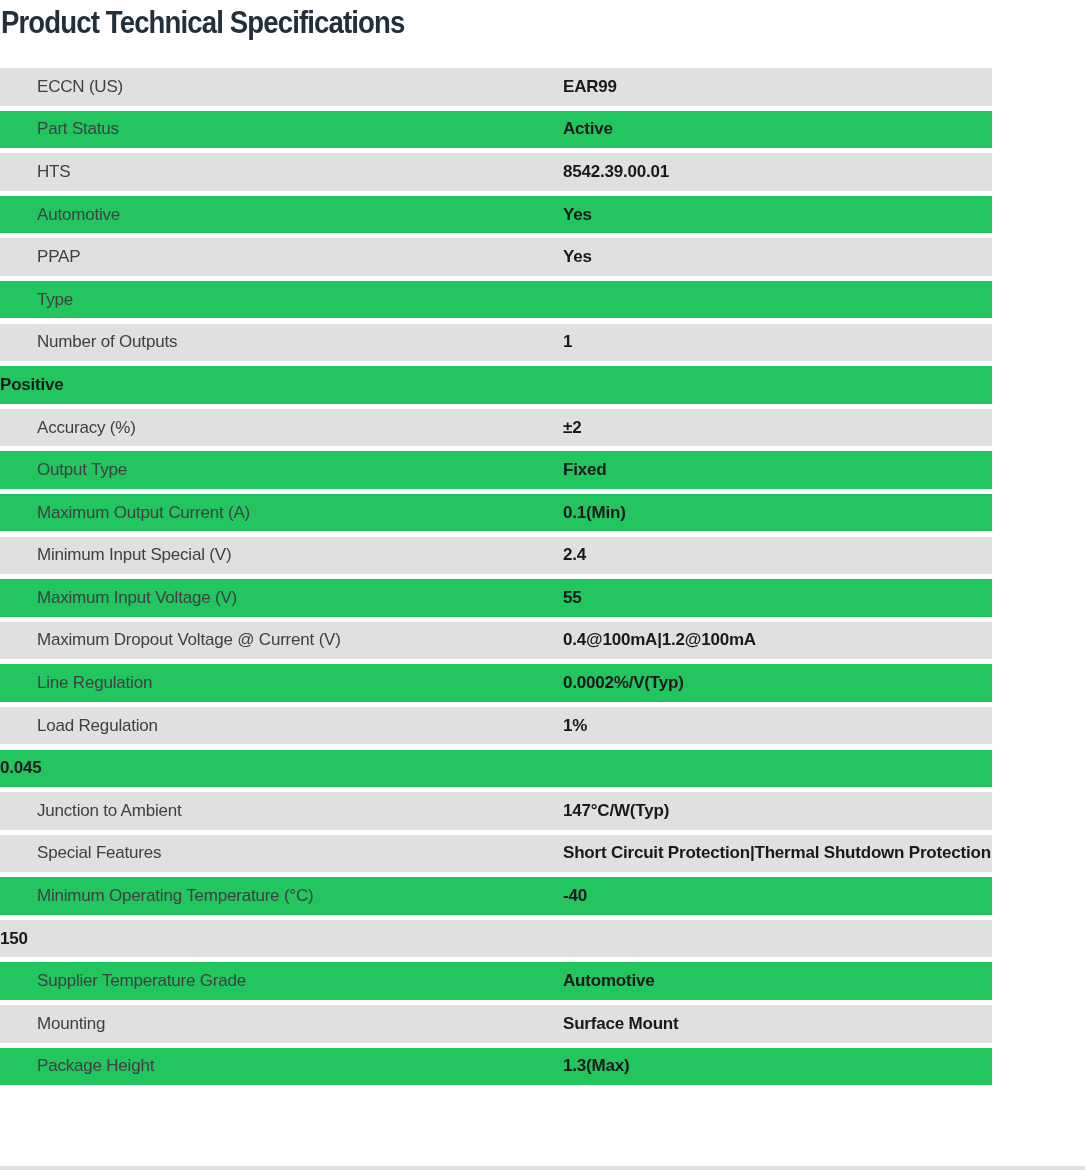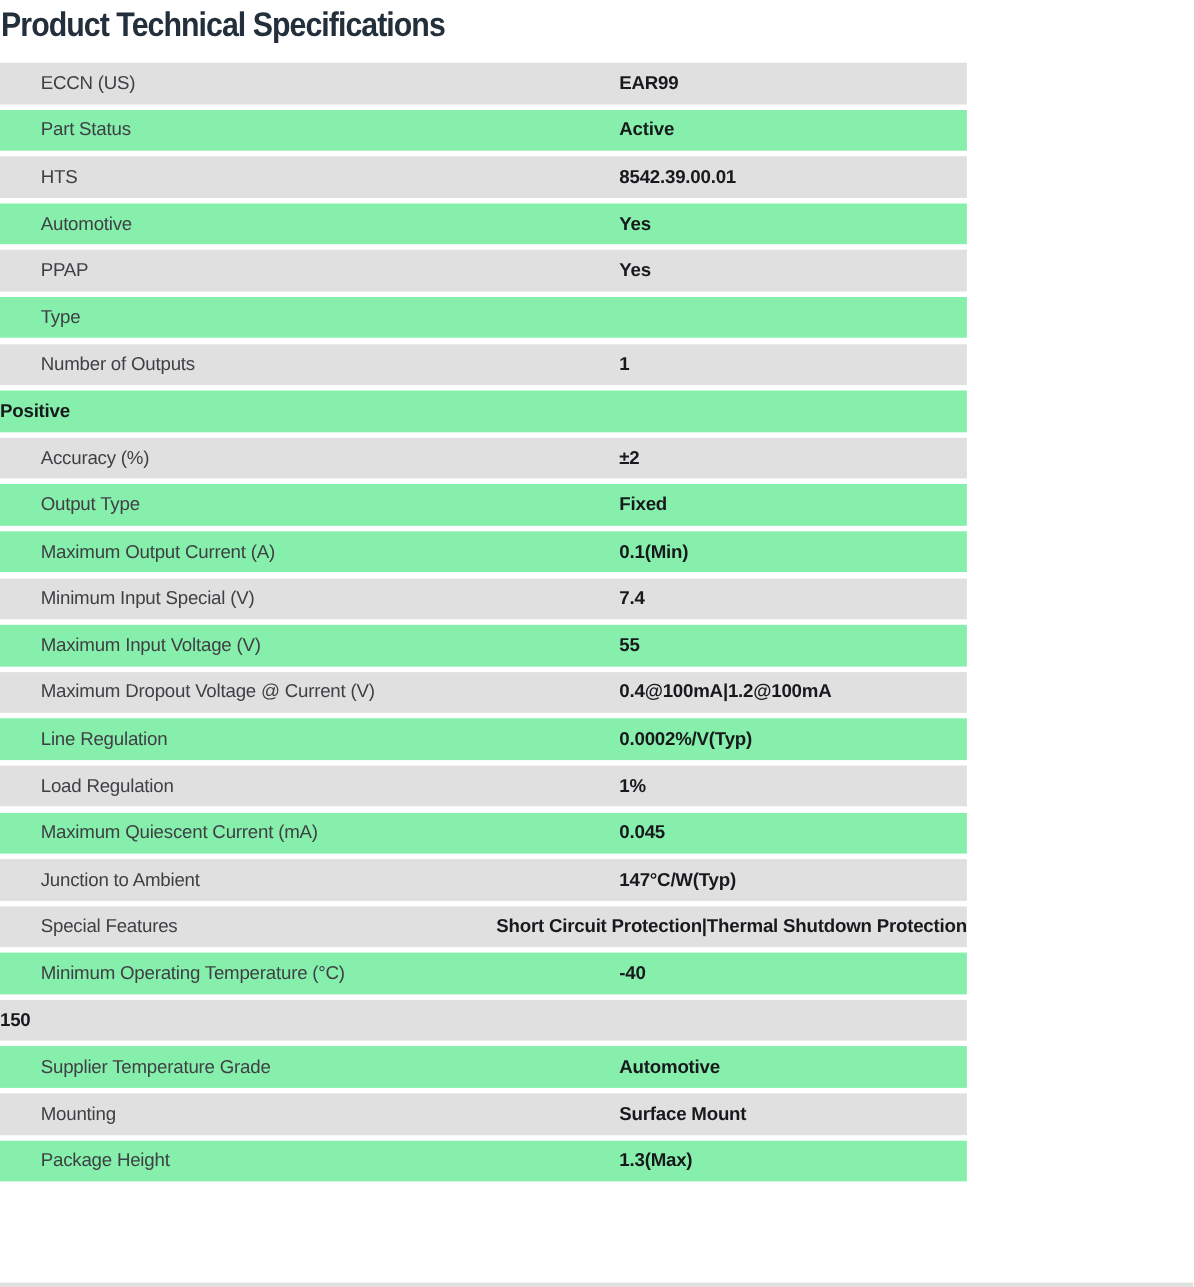--- a/index.html
+++ b/index.html
@@ -8,43 +8,43 @@
   }
   body {
     width: 1085px;
     height: 1170px;
     overflow: hidden;
     position: relative;
     background: #ffffff;
     font-family: "Liberation Sans", sans-serif;
   }
   .header {
-    height: 57px;
+    height: 68px;
     box-sizing: border-box;
     padding: 5px 0 0 1px;
   }
   .page-title {
     margin: 0;
     font-size: 31px;
     font-weight: 700;
     color: #232f3b;
     letter-spacing: -1px;
     white-space: nowrap;
     transform: scaleX(0.89);
     transform-origin: left top;
   }
   .spec-table {
-    width: 879px;
+    width: 992px;
   }
   .spec-row {
     display: flex;
     align-items: center;
     height: 37.5px;
     margin-bottom: 5.1px;
-    background: #86efac;
+    background: #22c55e;
   }
   .spec-row.gray {
     background: #e0e0e0;
   }
   .spec-label {
     box-sizing: border-box;
     width: 563px;
     padding-left: 37px;
     font-size: 17px;
     color: #3e4044;
@@ -113,40 +113,39 @@
     <div class="spec-row">
       <div class="spec-label">Output Type</div>
       <div class="spec-value">Fixed</div>
     </div>
     <div class="spec-row">
       <div class="spec-label">Maximum Output Current (A)</div>
       <div class="spec-value">0.1(Min)</div>
     </div>
     <div class="spec-row gray">
       <div class="spec-label">Minimum Input Special (V)</div>
-      <div class="spec-value">7.4</div>
+      <div class="spec-value">2.4</div>
     </div>
     <div class="spec-row">
       <div class="spec-label">Maximum Input Voltage (V)</div>
       <div class="spec-value">55</div>
     </div>
     <div class="spec-row gray">
       <div class="spec-label">Maximum Dropout Voltage @ Current (V)</div>
       <div class="spec-value">0.4@100mA|1.2@100mA</div>
     </div>
     <div class="spec-row">
       <div class="spec-label">Line Regulation</div>
       <div class="spec-value">0.0002%/V(Typ)</div>
     </div>
     <div class="spec-row gray">
       <div class="spec-label">Load Regulation</div>
       <div class="spec-value">1%</div>
     </div>
     <div class="spec-row">
-      <div class="spec-label">Maximum Quiescent Current (mA)</div>
       <div class="spec-value">0.045</div>
     </div>
     <div class="spec-row gray">
       <div class="spec-label">Junction to Ambient</div>
       <div class="spec-value">147°C/W(Typ)</div>
     </div>
     <div class="spec-row gray">
       <div class="spec-label">Special Features</div>
       <div class="spec-value">Short Circuit Protection|Thermal Shutdown Protection</div>
     </div>

